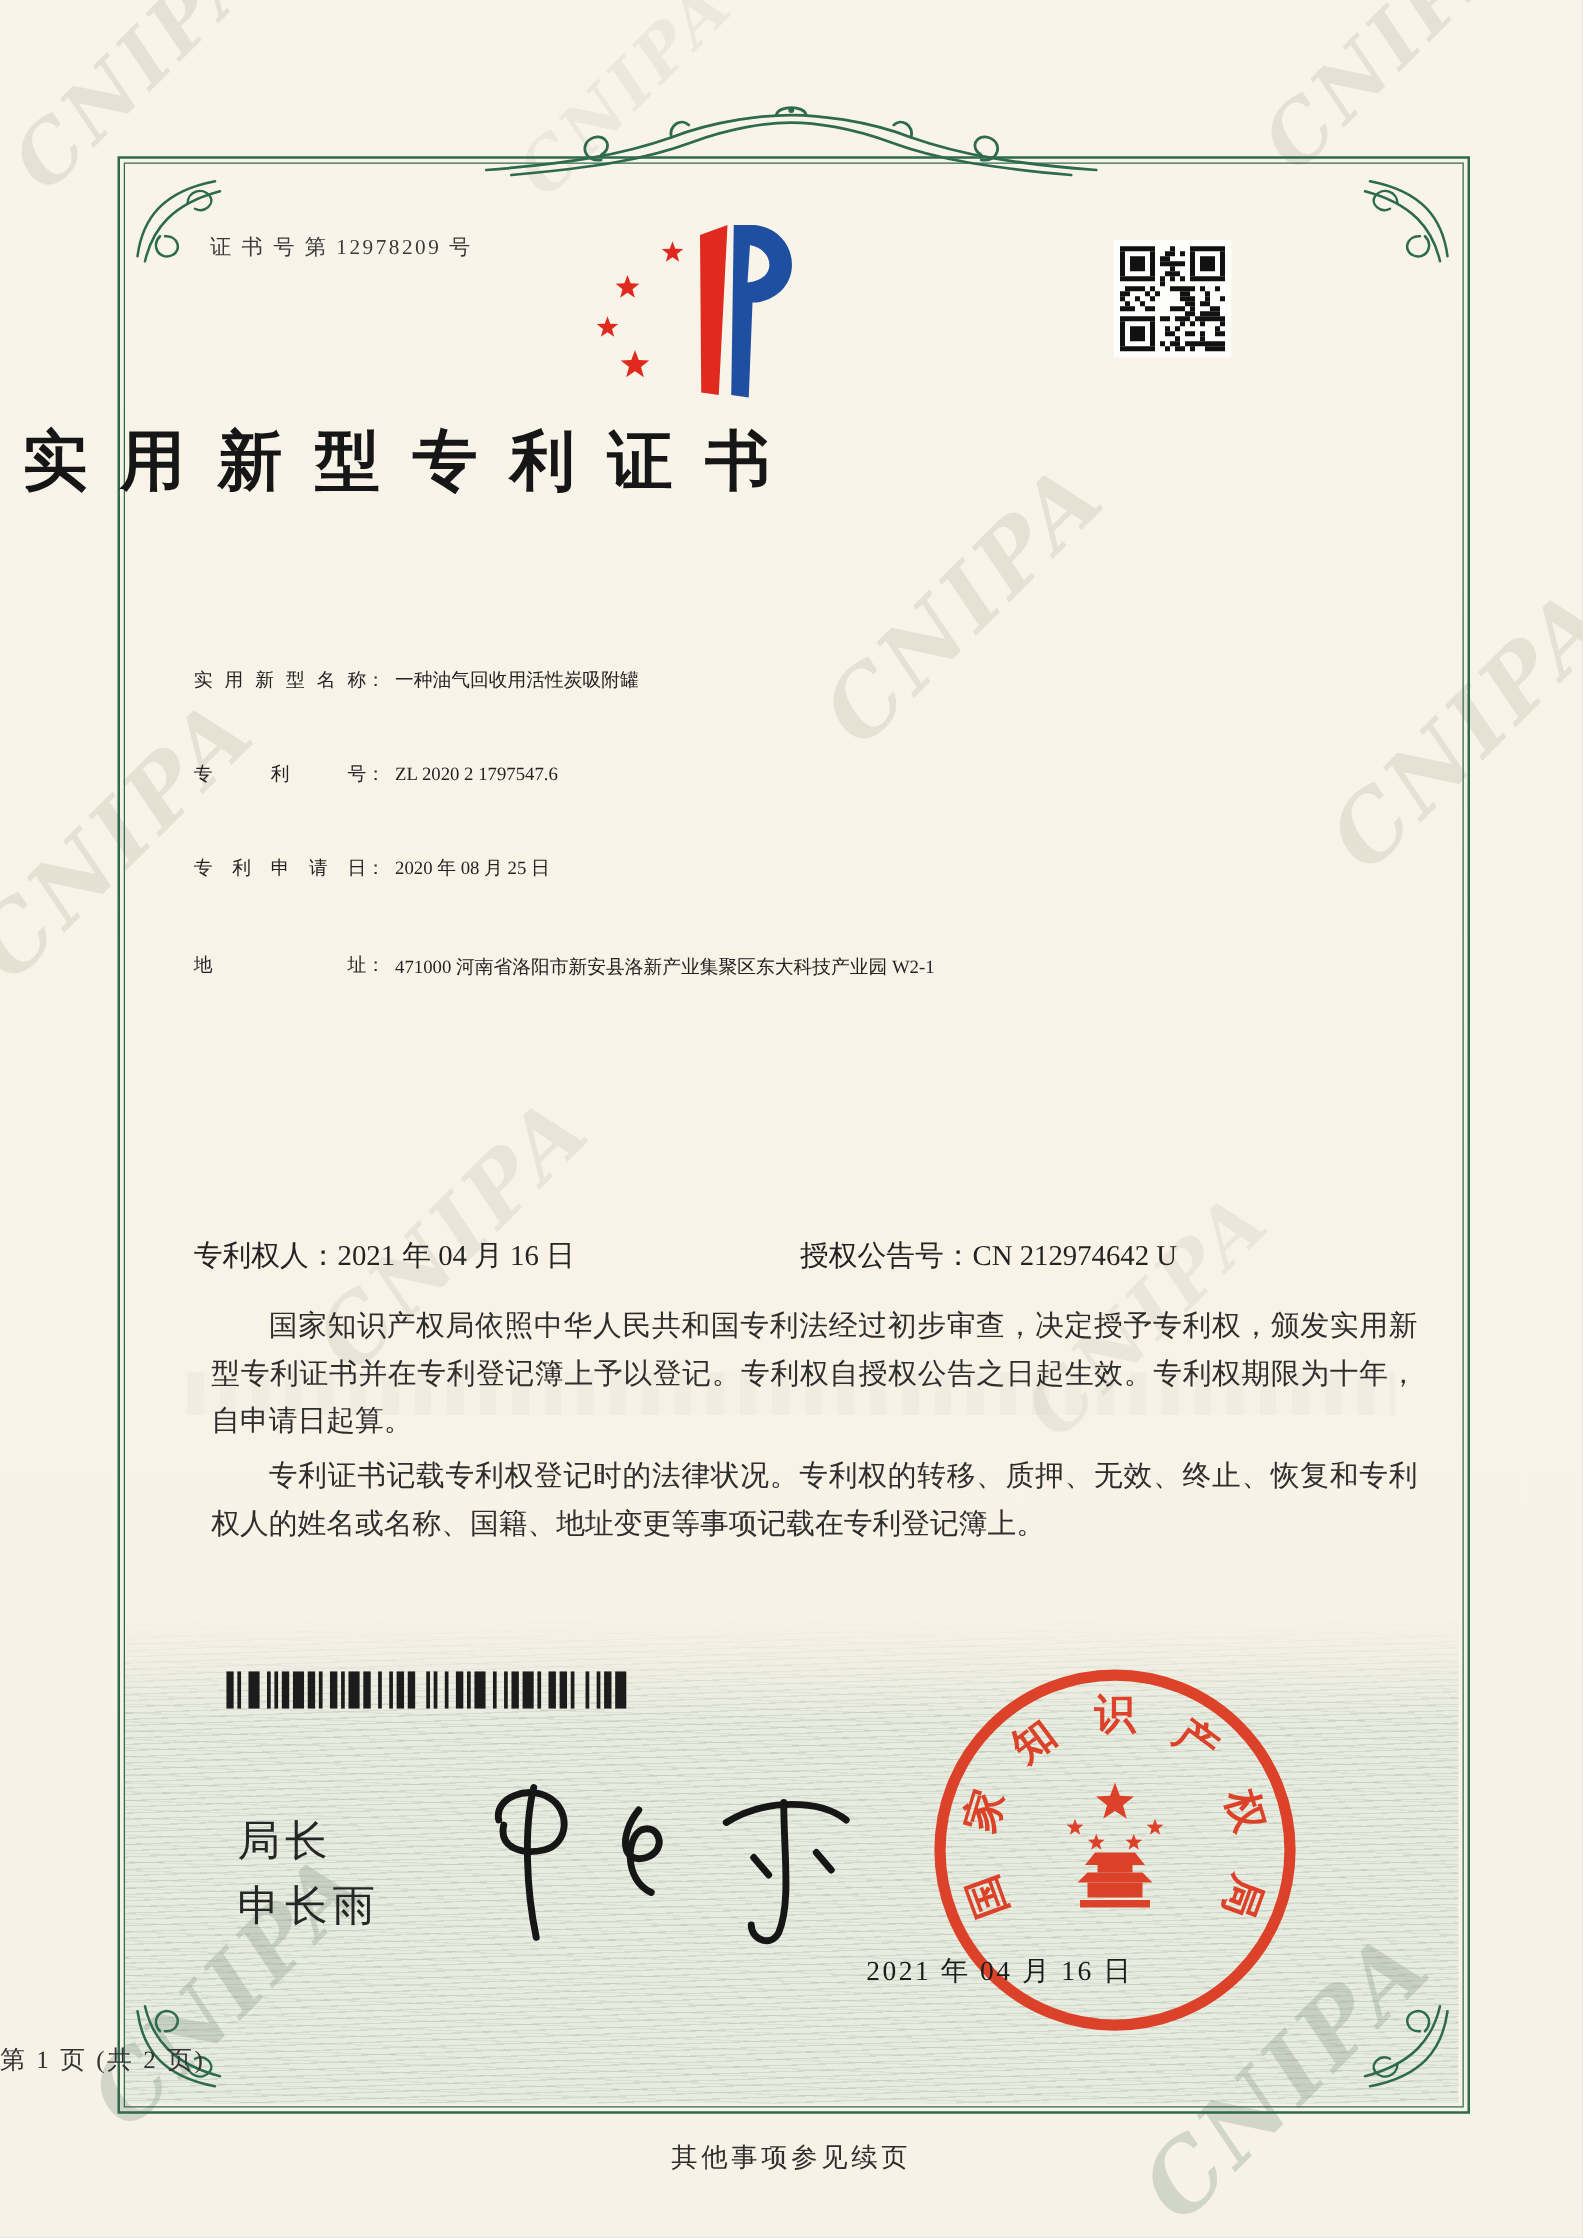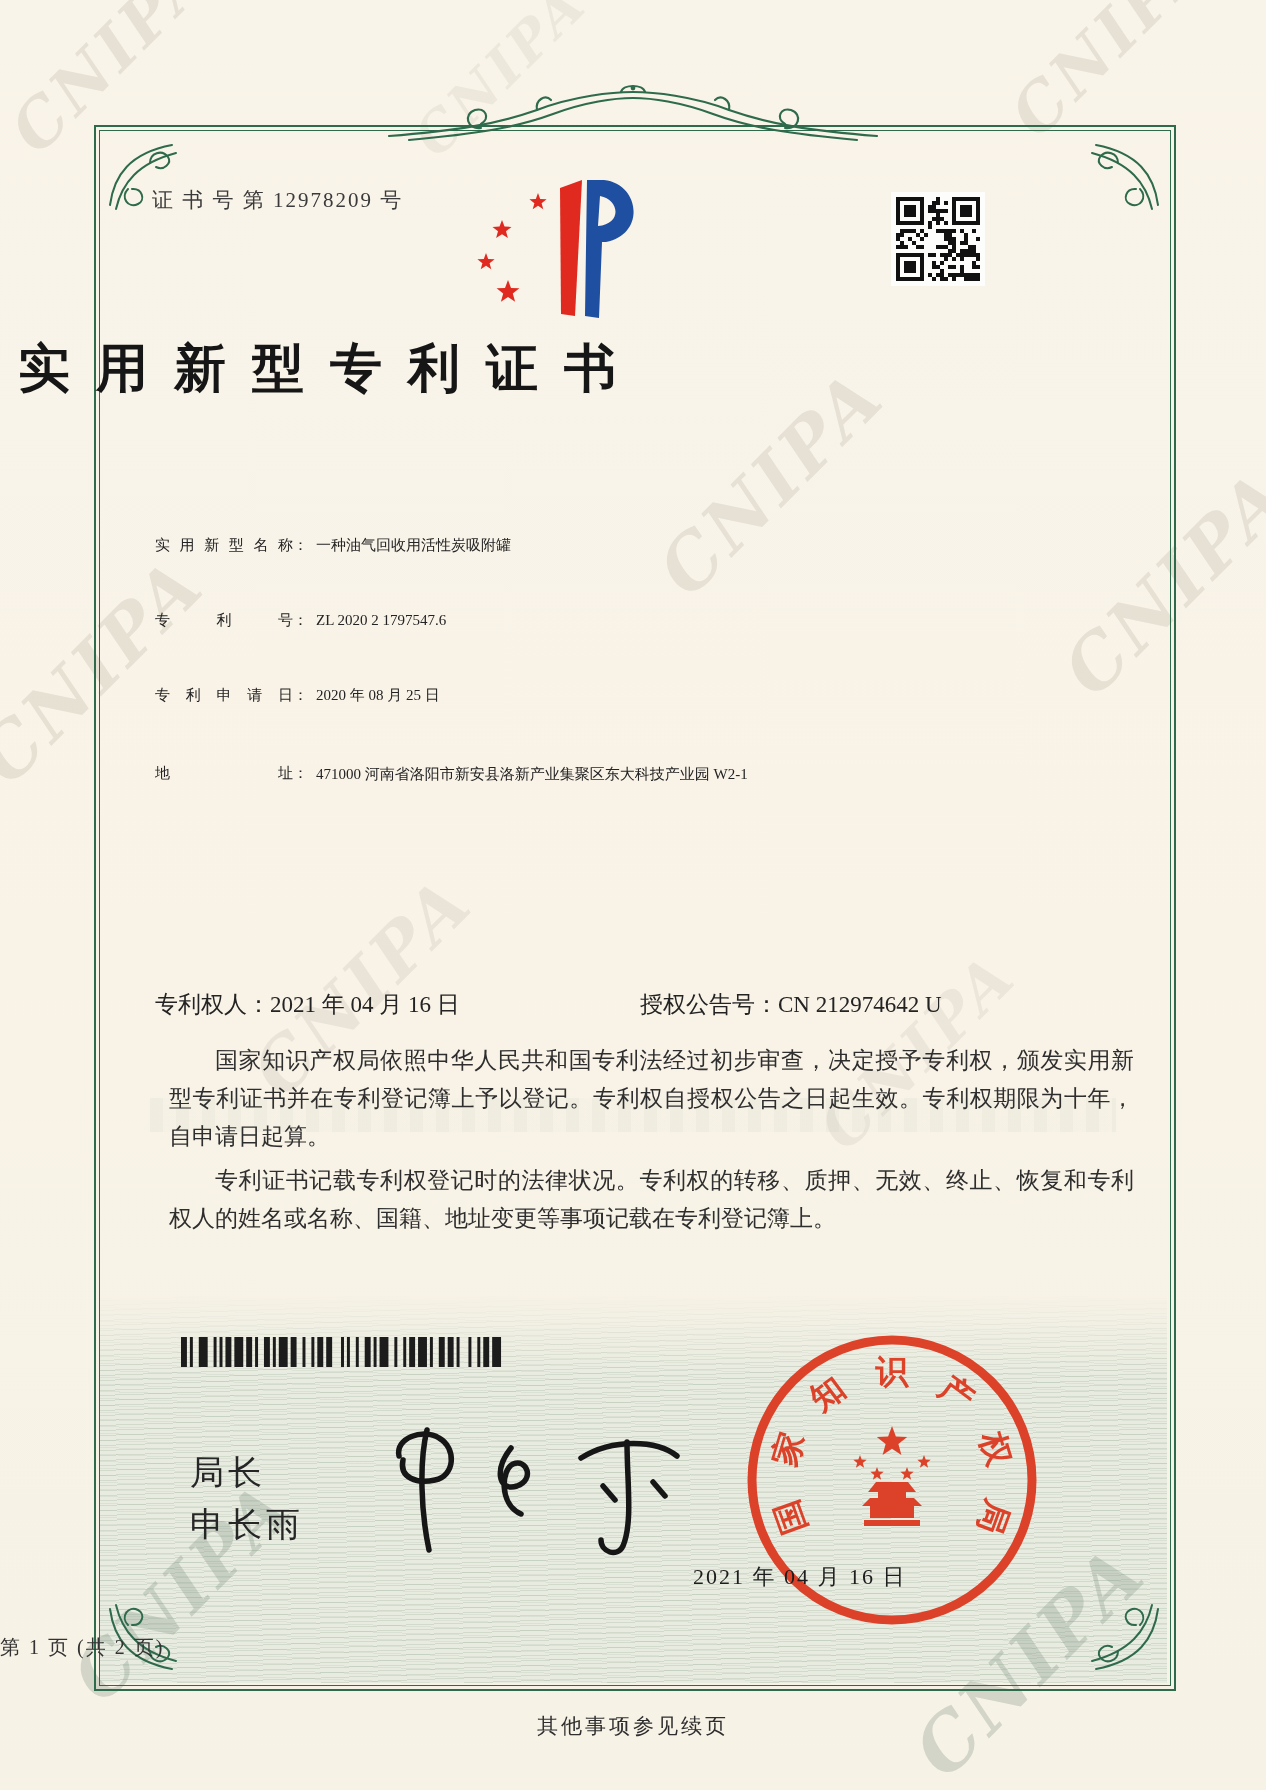--- a/index.html
+++ b/index.html
@@ -40,21 +40,21 @@
       #e8ebe0;
     -webkit-mask-image:linear-gradient(180deg,transparent 0,#000 80px);
     mask-image:linear-gradient(180deg,transparent 0,#000 80px);
   }
   .faint-band{
     position:absolute;left:150px;top:1098px;width:966px;height:34px;z-index:1;
     background:repeating-linear-gradient(90deg, rgba(136,162,140,.16) 0 13px, rgba(136,162,140,.03) 13px 26px);
     opacity:.45;
   }
   
-  .cert-no{position:absolute;left:152px;top:186px;font-size:21px;letter-spacing:2px;color:#3a3a3a;z-index:3;}
+  .cert-no{position:absolute;left:168px;top:186px;font-size:17px;letter-spacing:2px;color:#3a3a3a;z-index:3;}
   .logo{position:absolute;left:462px;top:172px;z-index:3;}
   .qr{position:absolute;left:891px;top:192px;z-index:3;background:#fdfdfb;padding:3px;}
   .title{
     position:absolute;left:0;top:334px;width:100%;text-align:left;z-index:3;
     font-size:52px;font-weight:bold;letter-spacing:26px;padding-left:18px;
     box-sizing:border-box;color:#161616;
   }
   
   .fields{position:absolute;left:155px;top:530px;width:960px;z-index:3;font-size:15px;}
   .field-row{margin-bottom:45px;line-height:30px;white-space:nowrap;}

